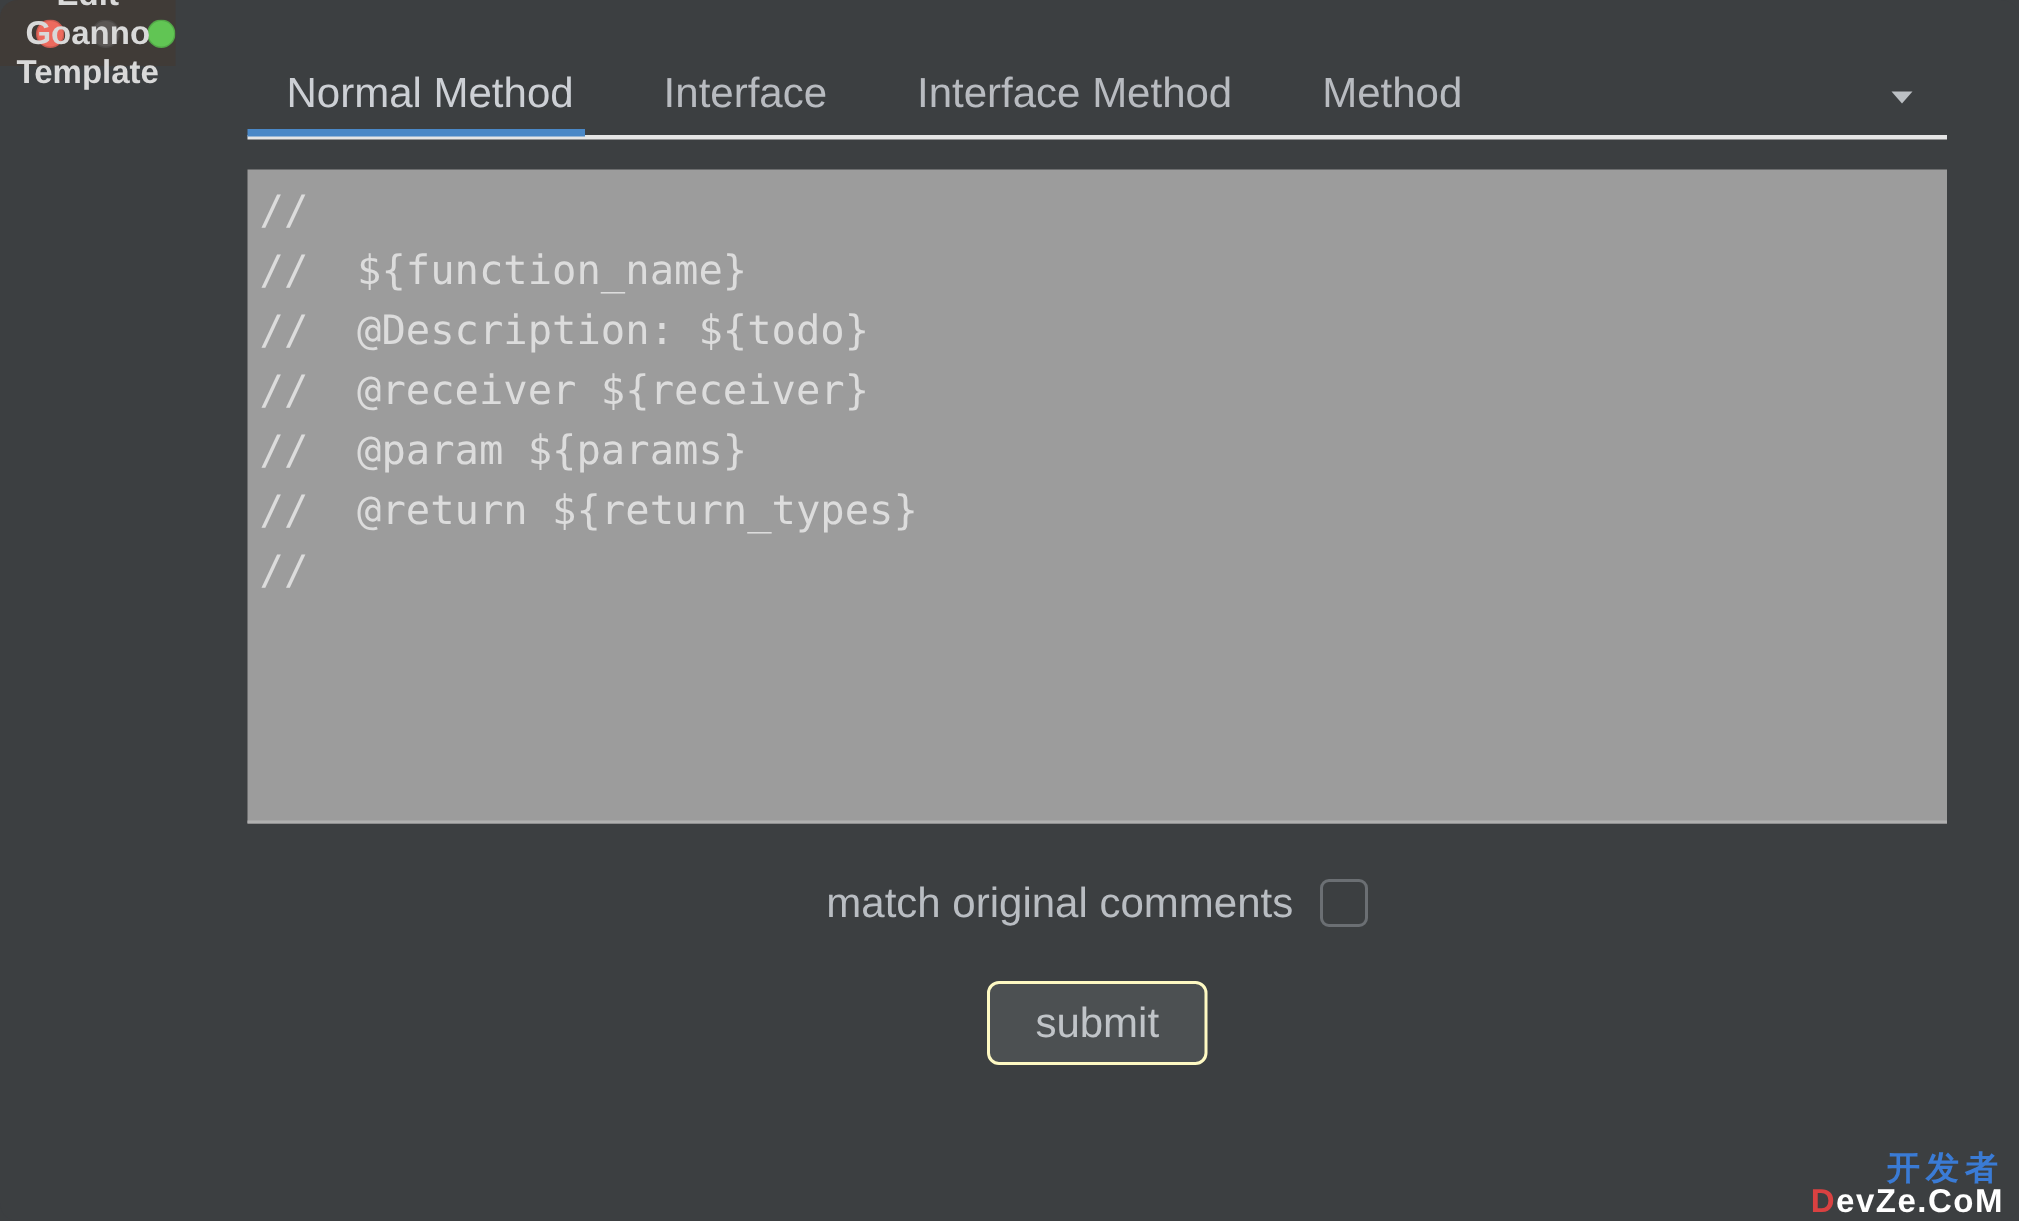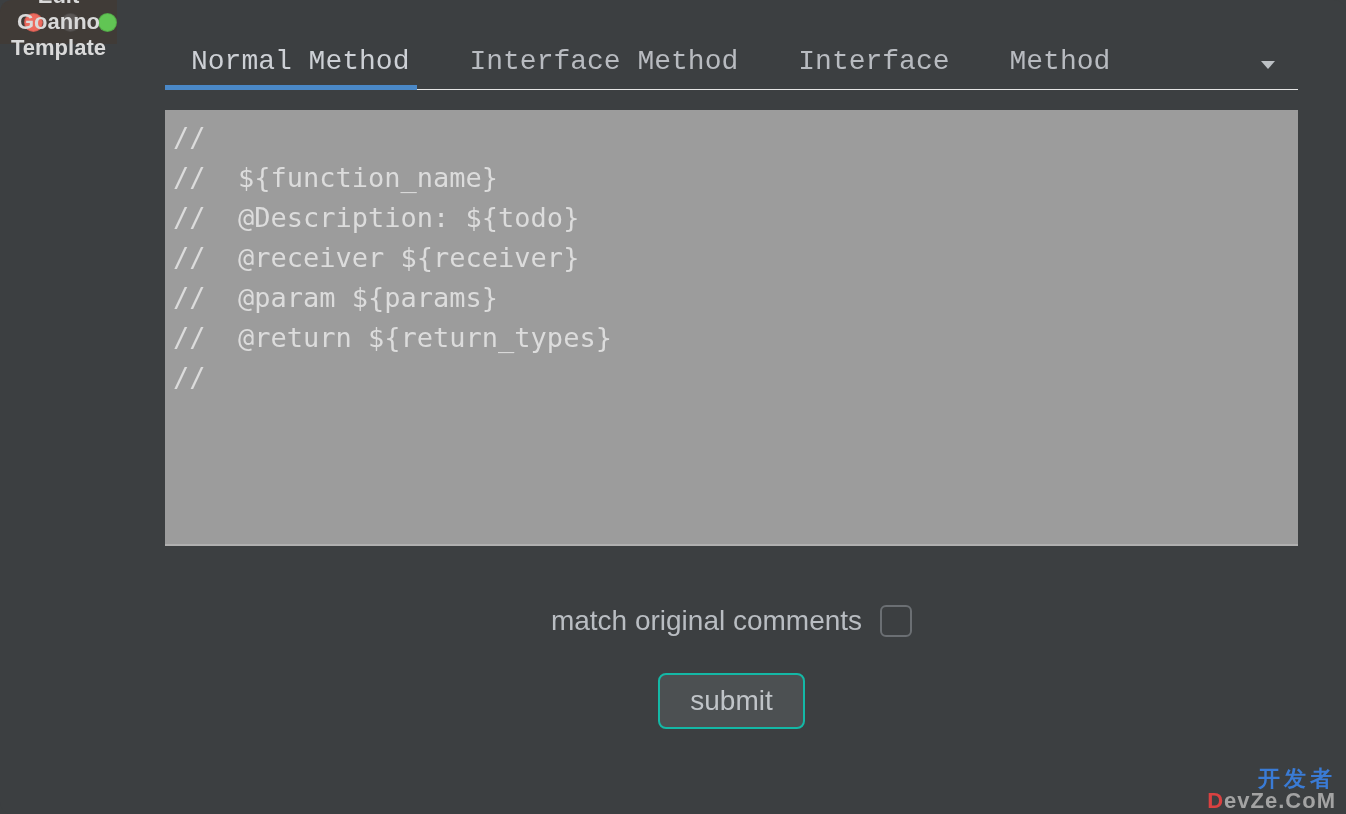--- a/index.html
+++ b/index.html
@@ -51,24 +51,23 @@
   .content {
     flex: 1;
     padding: 40px 48px 16px 48px;
     display: flex;
     flex-direction: column;
   }
 
   .tabs-row {
     display: flex;
     align-items: center;
-    border-bottom: 1px solid #e5e5e5;
+    border-bottom: 3px solid #e5e5e5;
     padding: 0 0 0 0;
     margin: 0 0 0 0;
-    font-family: Liberation Mono, monospace;
   }
   .tabs {
     display: flex;
     gap: 56px;
     flex: 1;
     padding-left: 24px;
   }
   .tab {
     font-size: 28px;
     color: #b8bbc0;
@@ -117,21 +116,21 @@
     resize: none;
     outline: none;
     white-space: pre;
   }
 
   .match-row {
     display: flex;
     justify-content: center;
     align-items: flex-start;
     gap: 18px;
-    margin-top: 55px;
+    margin-top: 32px;
   }
   .match-label {
     font-size: 28px;
     color: #b9bdc2;
   }
   .checkbox {
     width: 32px; height: 32px;
     border: 2px solid #6b6f73;
     border-radius: 6px;
     background: transparent;
@@ -140,21 +139,21 @@
 
   .submit-row {
     display: flex;
     justify-content: center;
     margin-top: 36px;
   }
   .submit-btn {
     font-size: 28px;
     color: #c0c4c8;
     background: #4c5052;
-    border: 2px solid #14b8a6;
+    border: 2px solid #fef9c3;
     border-radius: 8px;
     padding: 10px 30px;
     cursor: pointer;
   }
 
   .watermark {
     position: absolute;
     right: 10px;
     bottom: 2px;
     text-align: right;
@@ -166,43 +165,43 @@
     font-weight: 700;
     color: #3a7bd5;
     letter-spacing: 4px;
   }
   .wm-bot {
     font-size: 22px;
     font-weight: 700;
     letter-spacing: 1px;
   }
   .wm-bot .d { color: #d94141; }
-  .wm-bot .rest { color: #a3a3a3; }
+  .wm-bot .rest { color: #ffffff; }
 </style>
 </head>
 <body>
 
 <div class="window">
 
   <div class="titlebar">
     <div class="traffic-lights">
       <div class="light red"></div>
       <div class="light yellow"></div>
       <div class="light green"></div>
     </div>
     <div class="window-title">Edit Goanno Template</div>
   </div>
 
   <div class="content">
 
     <div class="tabs-row">
       <div class="tabs">
         <div class="tab active">Normal Method</div>
+        <div class="tab">Interface</div>
         <div class="tab">Interface Method</div>
-        <div class="tab">Interface</div>
         <div class="tab">Method</div>
       </div>
       <div class="more-chevron">
         <svg viewBox="0 0 24 24">
             <path d="M5 8l7 8 7-8z"></path>
           </svg>
       </div>
     </div>
 
     <div class="editor-wrap">

